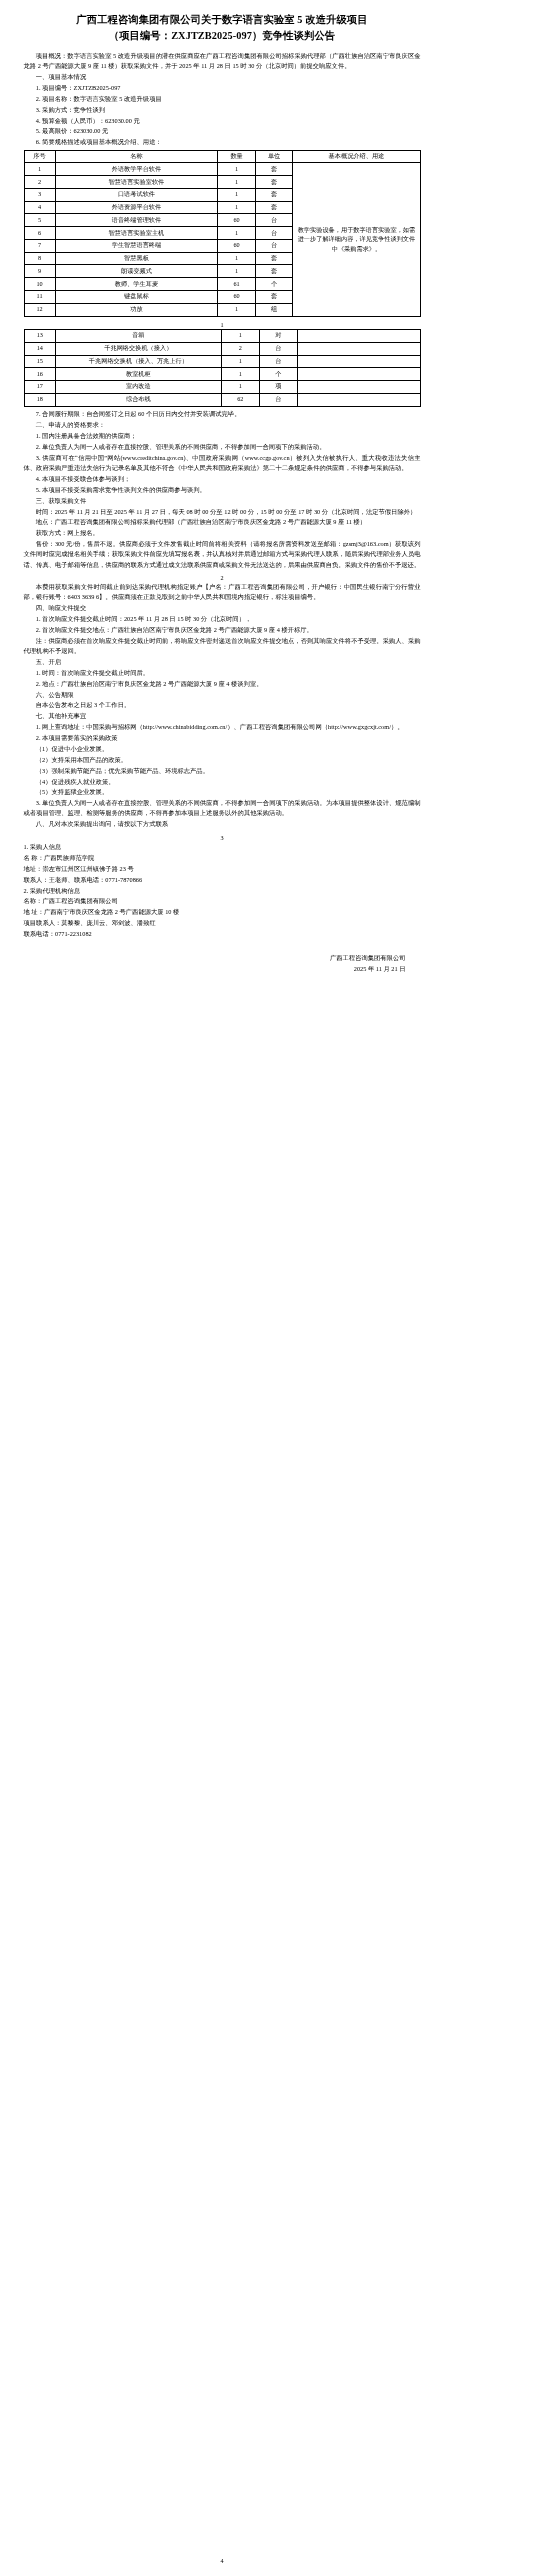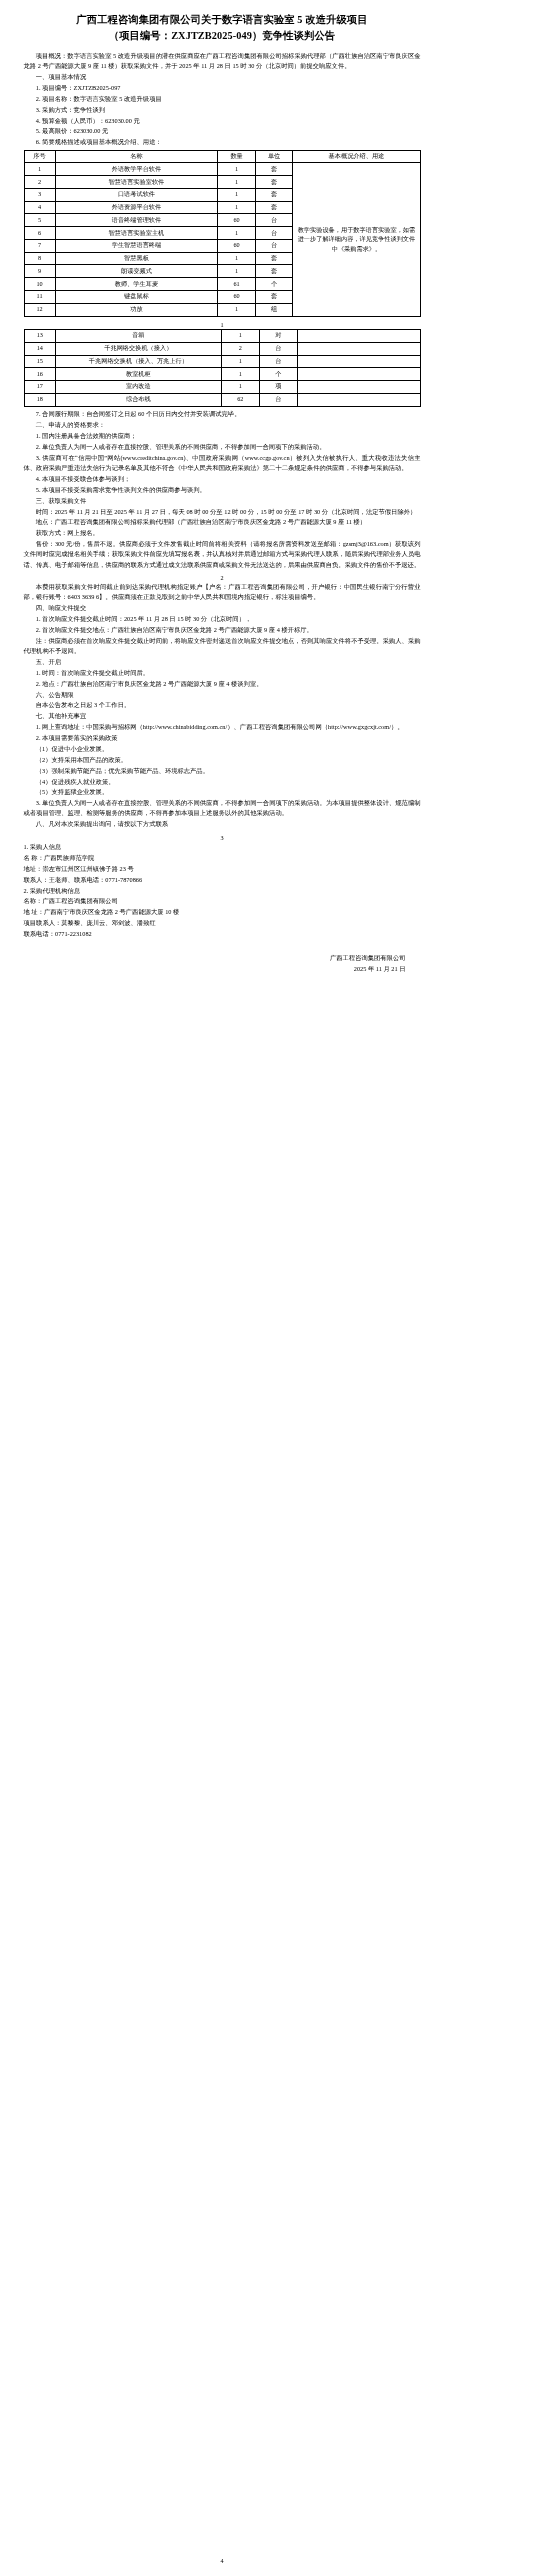--- a/index.html
+++ b/index.html
@@ -102,21 +102,21 @@
     line-height:1.45;
   }
 </style>
 </head>
 <body>
 
 <div class="page">
 
   <div class="title">
     <span>广西工程咨询集团有限公司关于数字语言实验室 5 改造升级项目</span>
-    <span class="l2">（项目编号：ZXJTZB2025-049）竞争性谈判公告</span>
+    <span class="l2">（项目编号：ZXJTZB2025-097）竞争性谈判公告</span>
   </div>
 
   <div class="body-wrap">
 
     <p class="t">项目概况：数字语言实验室 5 改造升级项目的潜在供应商应在广西工程咨询集团有限公司招标采购代理部（广西壮族自治区南宁市良庆区金龙路 2 号广西能源大厦 9 座 11 楼）获取采购文件，并于 2025 年 11 月 28 日 15 时 30 分（北京时间）前提交响应文件。</p>
 
     <p class="sec">一、项目基本情况</p>
     <p class="sec">1. 项目编号：ZXJTZB2025-097</p>
     <p class="sec">2. 项目名称：数字语言实验室 5 改造升级项目</p>
     <p class="sec">3. 采购方式：竞争性谈判</p>

